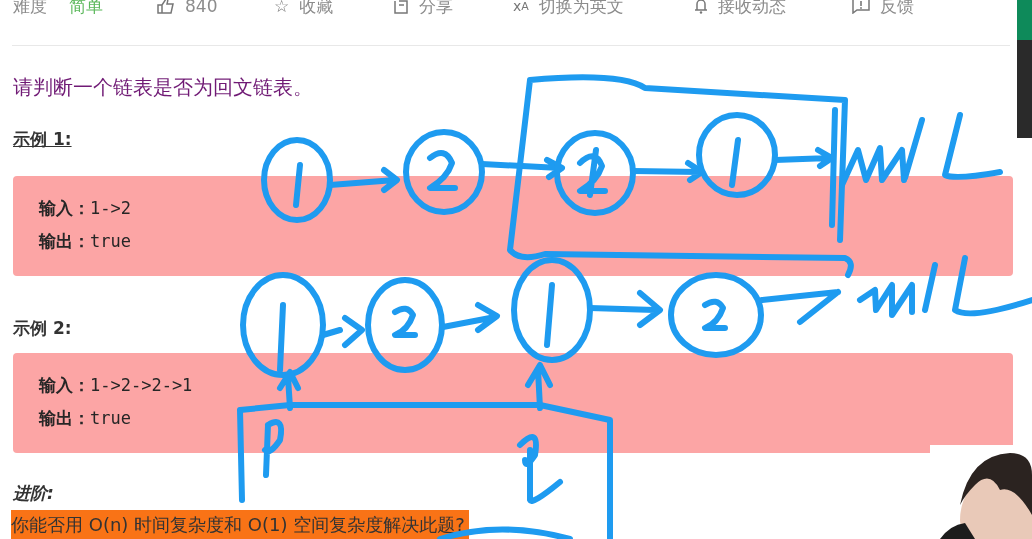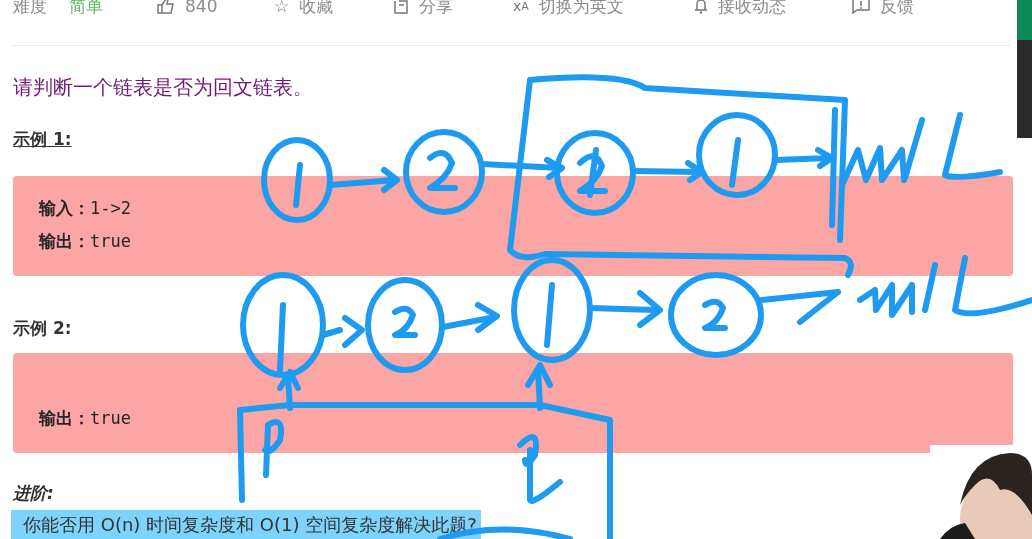--- a/index.html
+++ b/index.html
@@ -23,21 +23,21 @@
   .codebox {
     position: absolute; left: 13px; width: 1000px; background: #fca5a5; border-radius: 4px;
   }
   .code-line { position: absolute; left: 26px; font-size: 17px; color: #262626; white-space: nowrap; }
   .code-line .k { font-weight: bold; }
   .code-line .v { font-family: "DejaVu Sans Mono", "Liberation Mono", monospace; font-size: 17px; }
 
   .advance-title { position: absolute; left: 13px; top: 482px; font-size: 17px; font-weight: bold; color: #333; font-style: italic; }
   .advance-text {
     position: absolute; left: 11px; top: 510px; font-size: 18px; color: #333;
-    background: #7dd3fc; padding: 0 4px 0 12px; white-space: nowrap; height: 29px; line-height: 29px;
+    background: #f97316; padding: 0 4px 0 0; white-space: nowrap; height: 29px; line-height: 29px;
   }
 
   .side-panel { position: absolute; left: 1017px; top: 0; width: 15px; height: 138px; background: #2a2a2a; }
   .side-panel-top { position: absolute; left: 0; top: 0; width: 15px; height: 40px; background: #0e8a5a; }
 
   .webcam { position: absolute; left: 930px; top: 445px; width: 102px; height: 94px; overflow: hidden; }
 
   .ink { position: absolute; left: 0; top: 0; width: 1032px; height: 539px; pointer-events: none; }
 </style>
 </head>
@@ -102,20 +102,23 @@
   <div class="code-line" style="top:21px;">
     <span class="k">输入：</span><span class="v">1-&gt;2</span>
   </div>
   <div class="code-line" style="top:54px;">
     <span class="k">输出：</span><span class="v">true</span>
   </div>
 </div>
 
 <div class="example-title" style="top:317px;text-align:center;">示例 2:</div>
 <div class="codebox" style="top:353px; height:100px;">
+  <div class="code-line" style="top:21px;">
+    <span class="k">输入：</span><span class="v">1-&gt;2-&gt;2-&gt;1</span>
+  </div>
   <div class="code-line" style="top:54px;">
     <span class="k">输出：</span><span class="v">true</span>
   </div>
 </div>
 
 <div class="advance-title">进阶:</div>
 <div class="advance-text">你能否用 O(n) 时间复杂度和 O(1) 空间复杂度解决此题?</div>
 
 <div class="side-panel">
   <div class="side-panel-top"></div>

